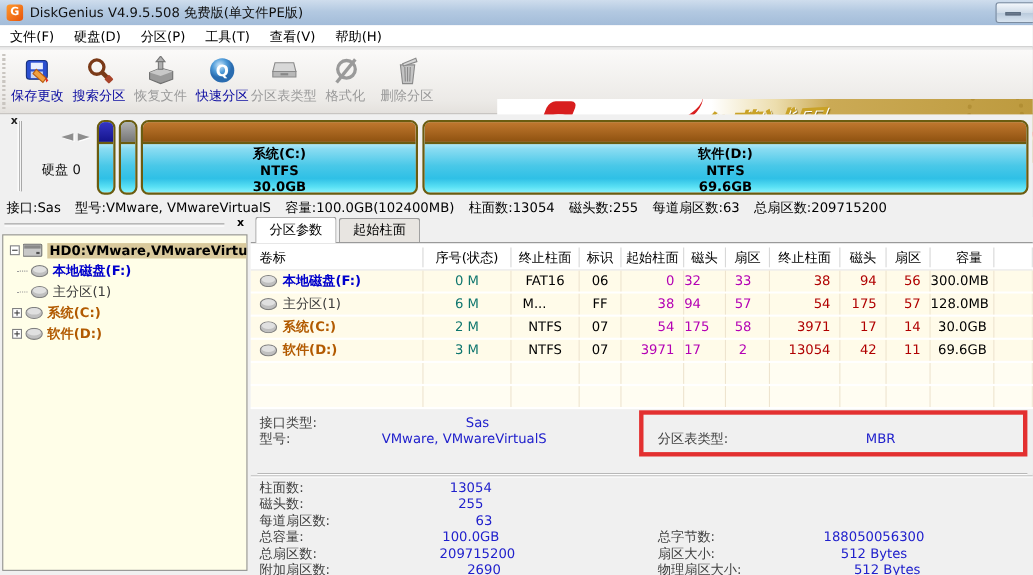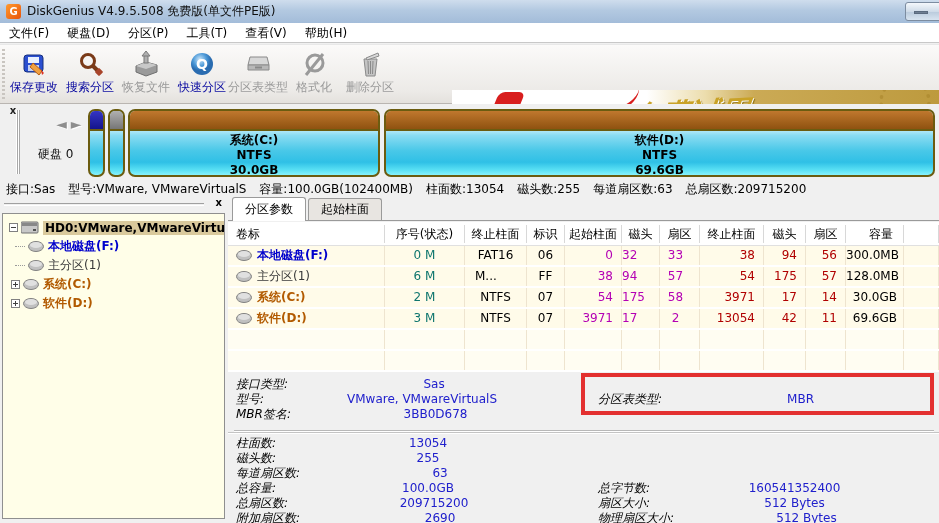--- a/index.html
+++ b/index.html
@@ -125,21 +125,21 @@
   .v-seq{color:#0f766e;} .v-start{color:#b400b4;} .v-end{color:#b00000;} .v-black{color:#000;}
   .vol-icon{margin-right:5px;}
   
   .sectionA { position:absolute; left:0; top:175px; width:711px; height:58px; background:#f0f0f0;
     padding:5px 0 0 8px; line-height:15px; }
   .sectionB { position:absolute; left:0; top:235px; width:711px; height:91px; background:#f0f0f0;
     padding:3px 0 0 8px; line-height:15px; border-top:1px solid #c4c4c4; box-shadow:inset 0 1px 0 #fff; }
   .drow { display:flex; }
   .dpair { display:flex; width:344px; flex:none; }
   .dpair.right { margin-left:18px; width:341px; }
-  .dlabel { color:#000000; flex:none;font-style:italic; }
+  .dlabel { color:#404040; flex:none; }
   .dvalue { color:#2020cc; flex:1; text-align:center; }
   .redbox { position:absolute; left:353px; top:176px; width:353px; height:42px;
     border:4px solid #e33030; z-index:5; pointer-events:none; }
   .divAB { position:absolute; left:6px; top:233px; width:700px; height:2px;
     border-top:1px solid #b8b8b8; border-bottom:1px solid #fff; }
 </style>
 </head>
 <body>
 
 <div id="app">
@@ -500,26 +500,20 @@
       <div class="drow">
         <div class="dpair">
             <span class="dlabel">型号:</span>
             <span class="dvalue">VMware, VMwareVirtualS</span>
           </div>
         <div class="dpair right">
             <span class="dlabel">分区表类型:</span>
             <span class="dvalue">MBR</span>
           </div>
       </div>
-      <div class="drow">
-        <div class="dpair">
-            <span class="dlabel">MBR签名:</span>
-            <span class="dvalue">3BB0D678</span>
-          </div>
-      </div>
     </div>
     <div class="redbox"></div>
     <div class="divAB"></div>
 
     <div class="sectionB">
       <div class="drow">
         <div class="dpair">
             <span class="dlabel">柱面数:</span>
             <span class="dvalue">13054</span>
           </div>
@@ -536,21 +530,21 @@
             <span class="dvalue">63</span>
           </div>
       </div>
       <div class="drow">
         <div class="dpair">
             <span class="dlabel">总容量:</span>
             <span class="dvalue">100.0GB</span>
           </div>
         <div class="dpair right">
             <span class="dlabel">总字节数:</span>
-            <span class="dvalue">160541352400</span>
+            <span class="dvalue">188050056300</span>
           </div>
       </div>
       <div class="drow">
         <div class="dpair">
             <span class="dlabel">总扇区数:</span>
             <span class="dvalue">209715200</span>
           </div>
         <div class="dpair right">
             <span class="dlabel">扇区大小:</span>
             <span class="dvalue">512 Bytes</span>

